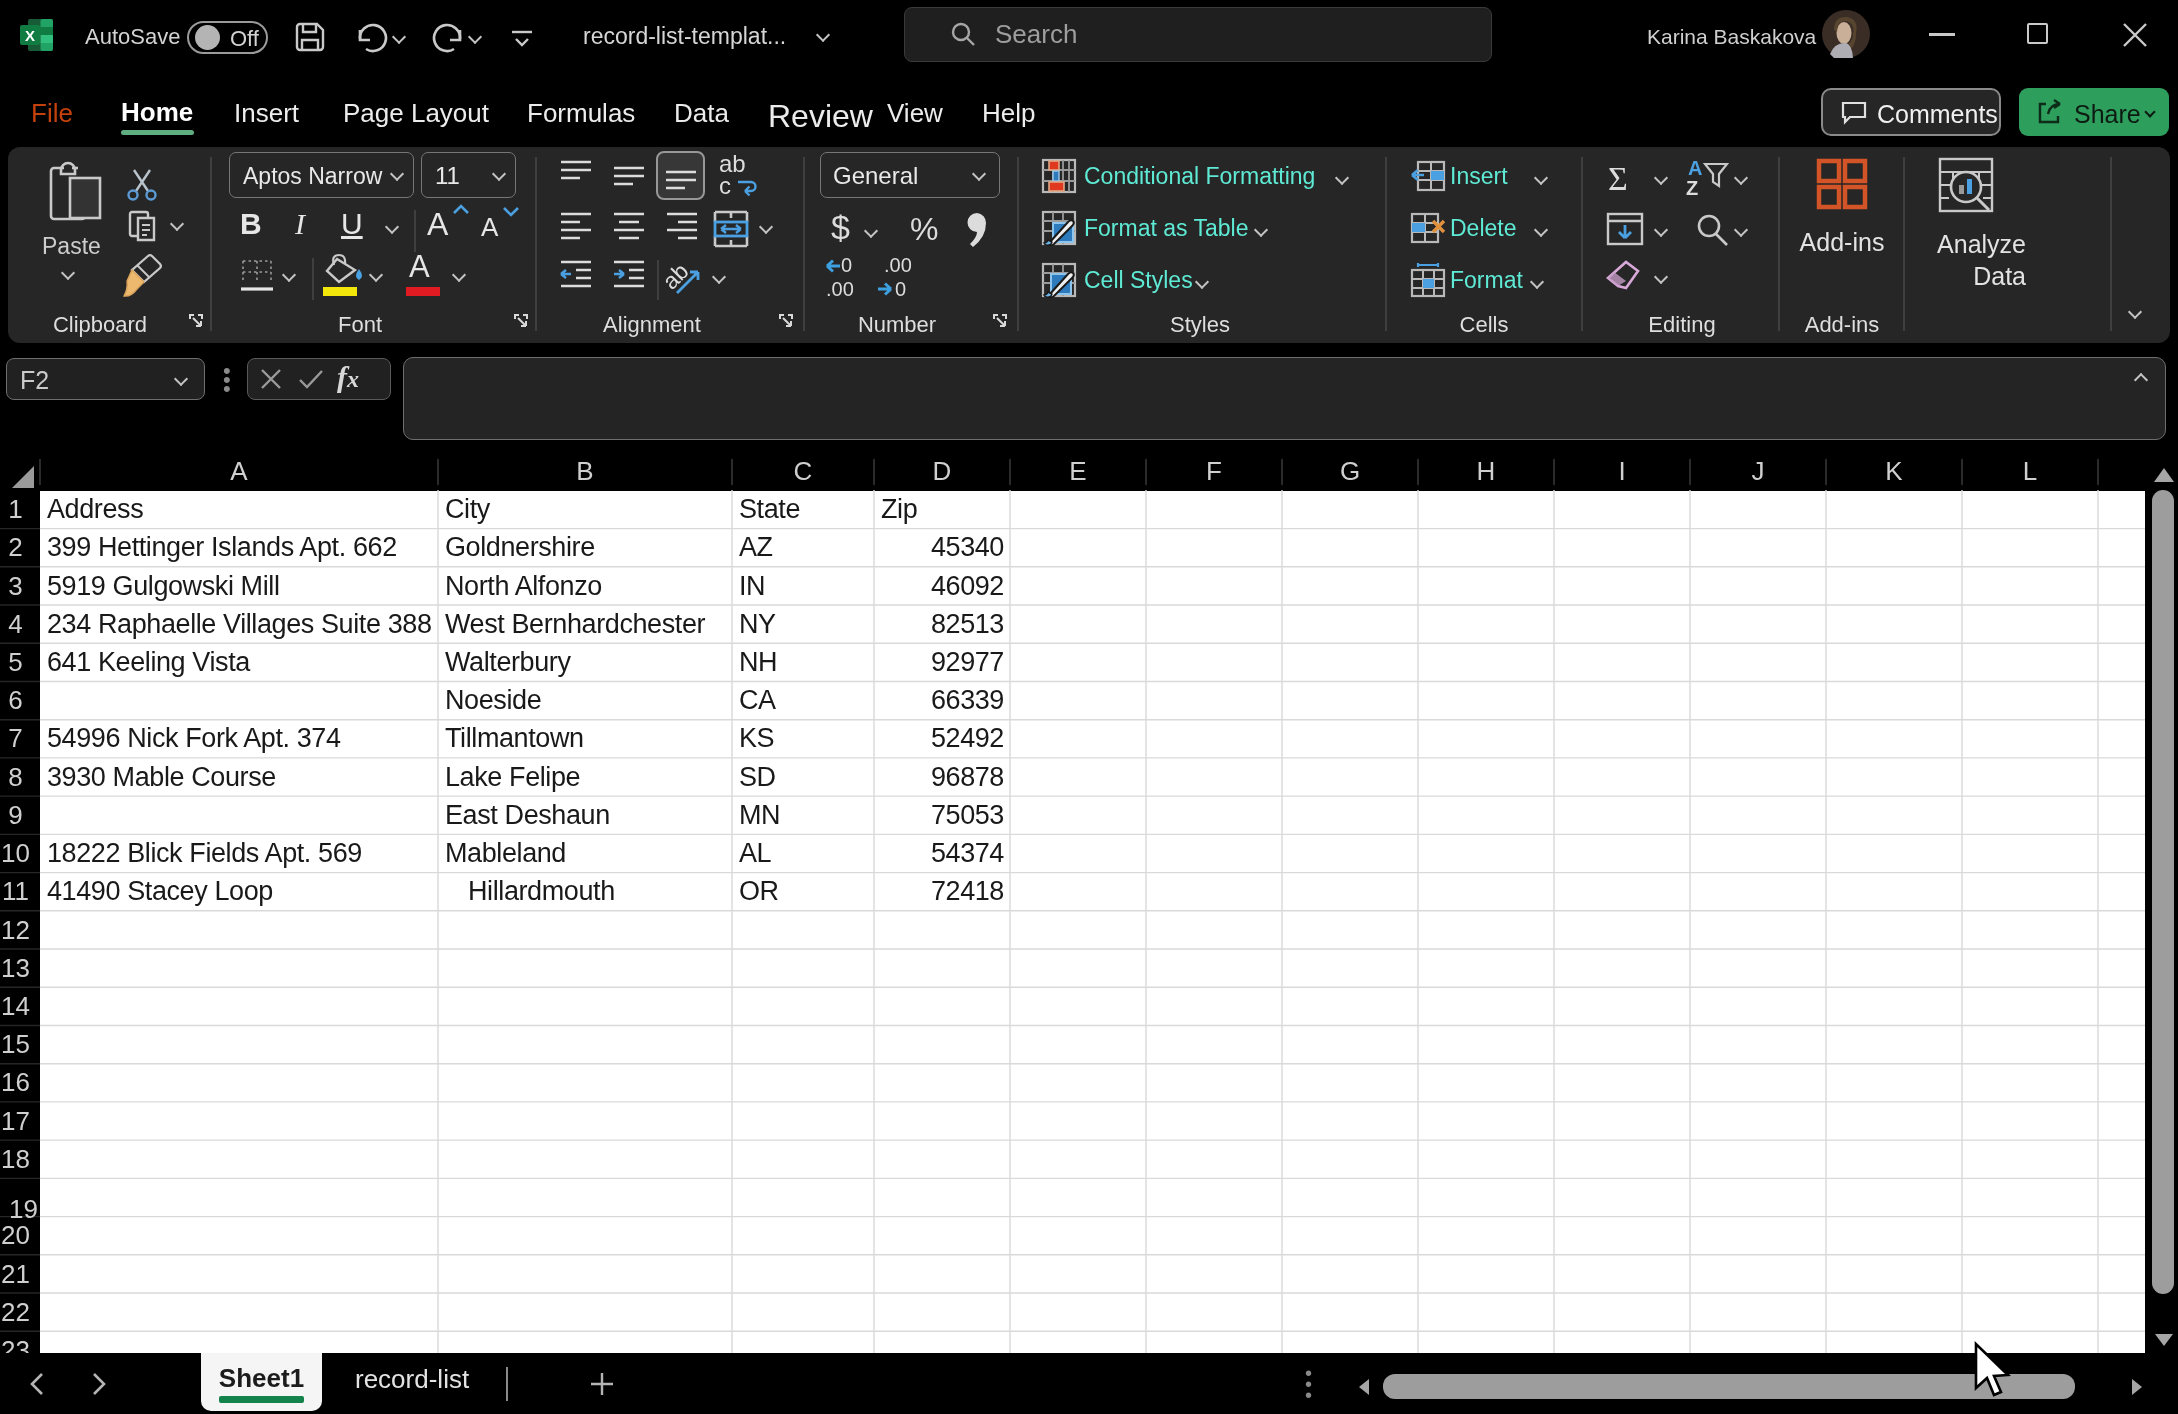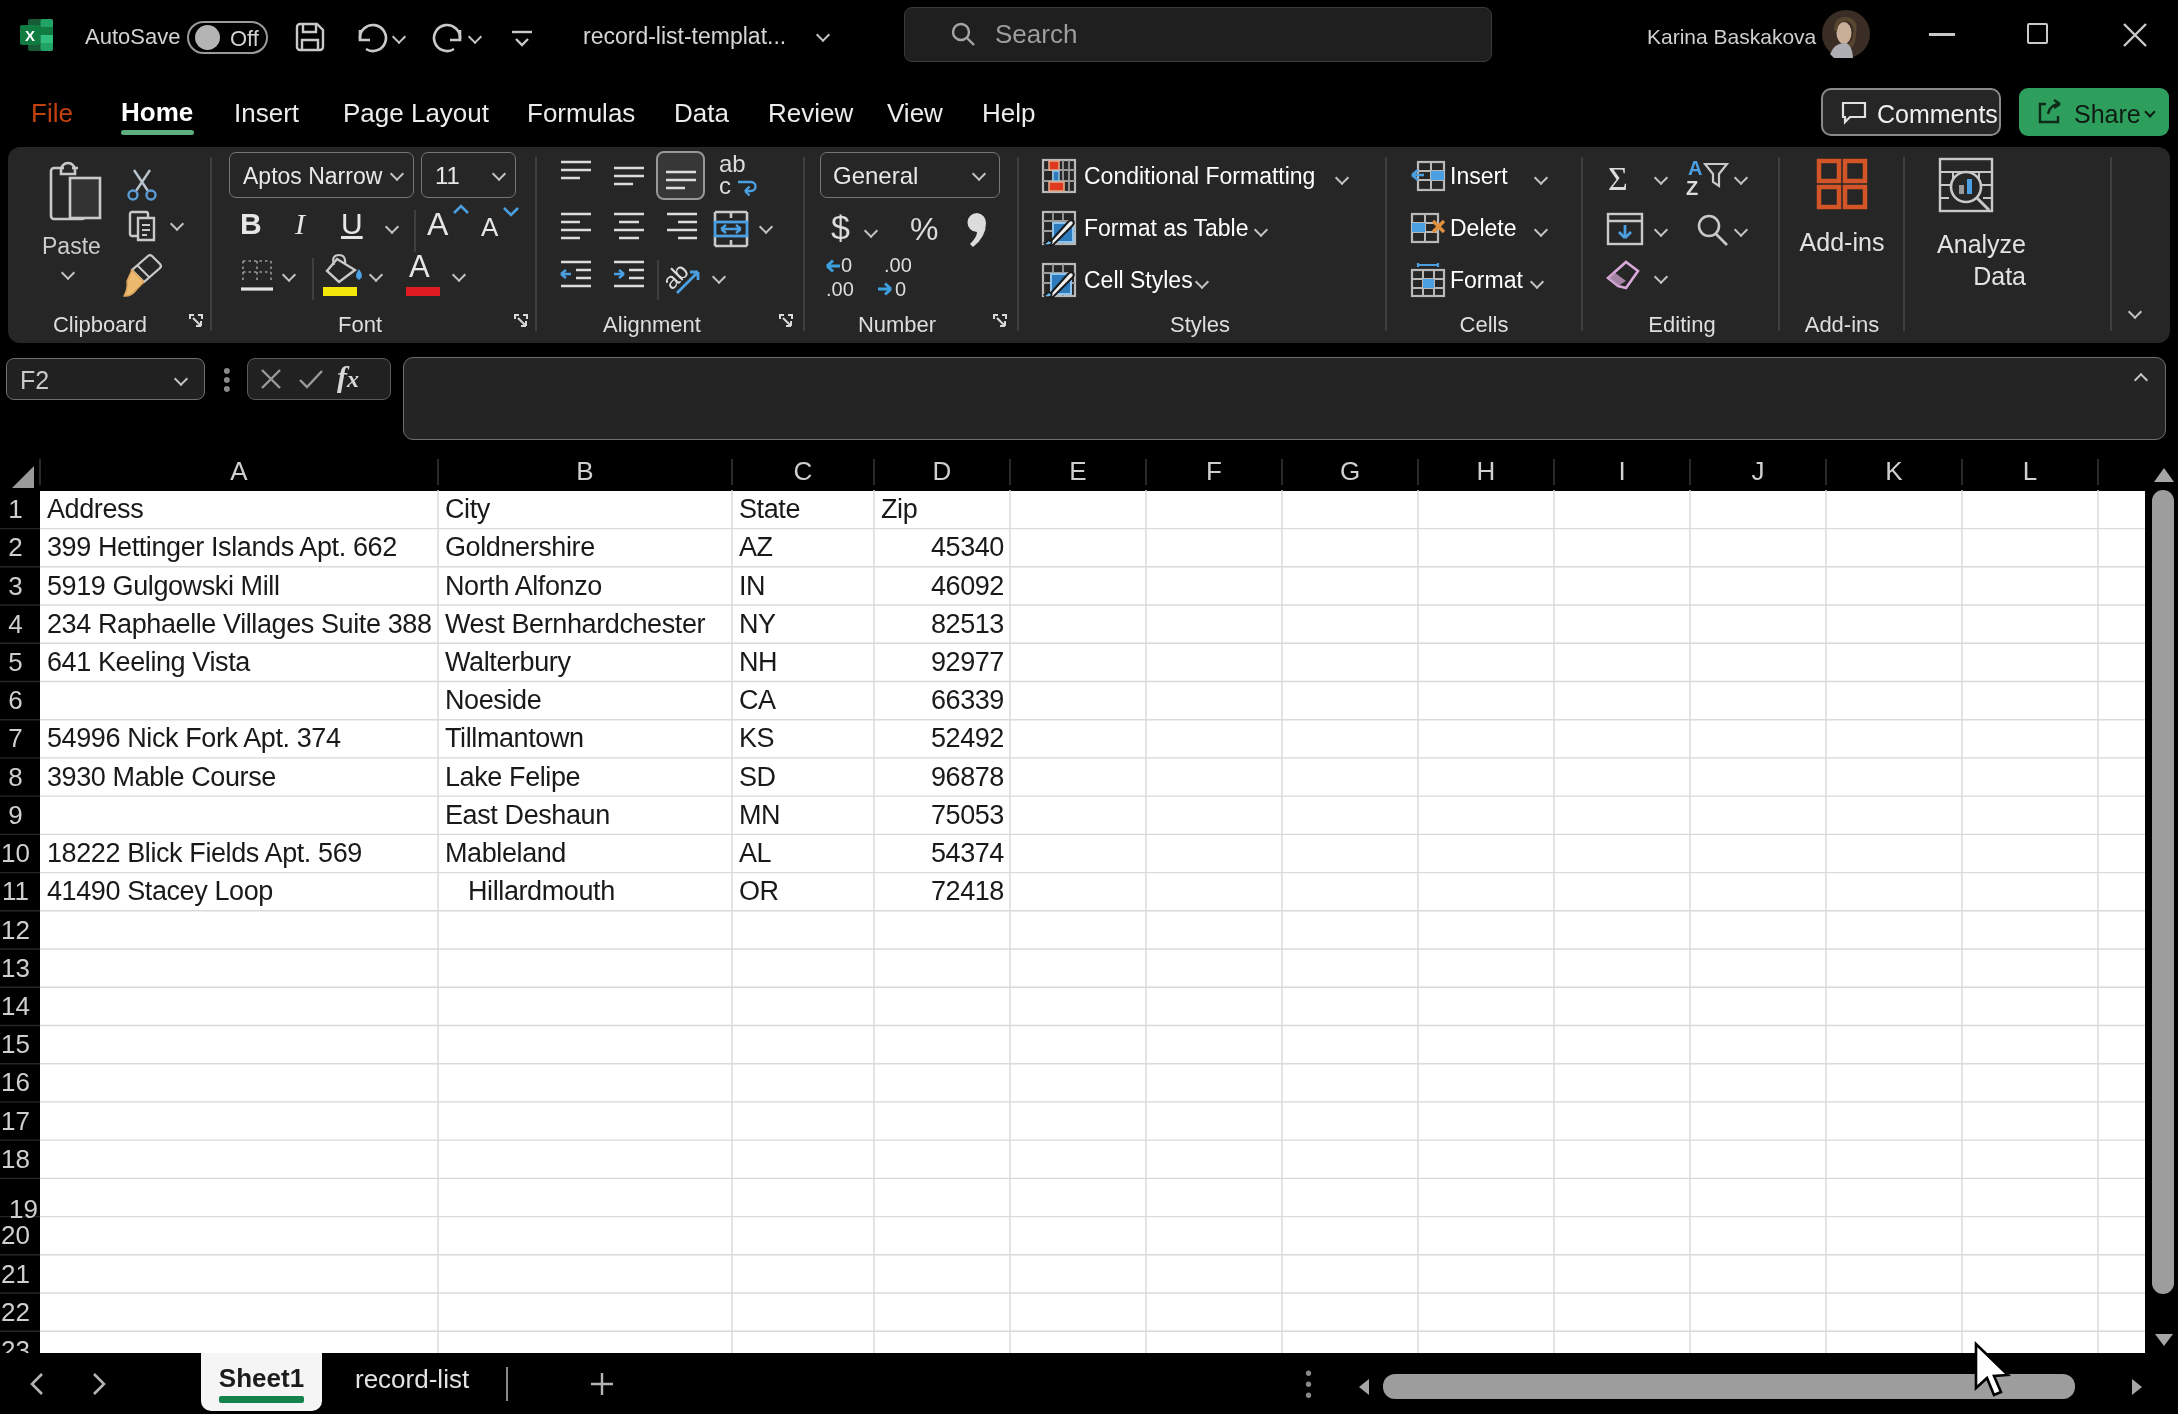--- a/index.html
+++ b/index.html
@@ -8,21 +8,21 @@
          font-family:"Liberation Sans", sans-serif; overflow:hidden; }
   .abs { position:absolute; }
   .chv { position:absolute; width:10px; height:10px;
          border-right:2.4px solid #c4c4c4; border-bottom:2.4px solid #c4c4c4;
          transform:rotate(45deg); }
   .chvup { position:absolute; width:10px; height:10px;
          border-right:2.4px solid #c4c4c4; border-bottom:2.4px solid #c4c4c4;
          transform:rotate(-135deg); }
   .vline { position:absolute; width:1.5px; background:#3f3f3f; }
   .glabel { position:absolute; color:#dedede; font-size:22px; text-align:center; }
-  .rbtxt { position:absolute; color:#ffffff; font-size:23px; }
+  .rbtxt { position:absolute; color:#5eead4; font-size:23px; }
   .combo { position:absolute; border:1.6px solid #767676; border-radius:7px; background:#262626; }
   .launch { position:absolute; width:17px; height:17px; }
   .colhdr { position:absolute; top:453px; height:37px; color:#cfcfcf; font-size:26px;
             text-align:center; line-height:37px; }
   .rowhdr { position:absolute; left:0; width:31px; color:#cfcfcf; font-size:26px;
             text-align:center; }
   .cell { position:absolute; color:#191919; font-size:27px; height:38px; line-height:38px;
           white-space:nowrap; letter-spacing:-0.4px; }
 </style>
 </head>
@@ -91,21 +91,21 @@
     <path d="M3 3 L25 25 M25 3 L3 25" stroke="#c9c9c9" stroke-width="2.4"></path>
   </svg>
 
   <div class="abs" style="left:31px;top:98px;color:#c2410c;font-size:26px;">File</div>
   <div class="abs" style="left:121px;top:97px;color:#ffffff;font-size:26px;font-weight:bold;">Home</div>
   <div class="abs" style="left:121px;top:130px;width:73px;height:5px;background:#5fae7f;border-radius:3px;"></div>
   <div class="abs" style="left:234px;top:98px;color:#ececec;font-size:26px;">Insert</div>
   <div class="abs" style="left:343px;top:98px;color:#ececec;font-size:26px;">Page Layout</div>
   <div class="abs" style="left:527px;top:98px;color:#ececec;font-size:26px;">Formulas</div>
   <div class="abs" style="left:674px;top:98px;color:#ececec;font-size:26px;">Data</div>
-  <div class="abs" style="left:768px;top:98px;color:#ececec;font-size:26px;">Review</div>
+  <div class="abs" style="left:768px;top:98px;color:#ececec;font-size:32px;">Review</div>
   <div class="abs" style="left:887px;top:98px;color:#ececec;font-size:26px;">View</div>
   <div class="abs" style="left:982px;top:98px;color:#ececec;font-size:26px;">Help</div>
 
   <div class="abs" style="left:1821px;top:88px;width:180px;height:48px;background:#262626;border:2px solid #8a8a8a;border-radius:10px;"></div>
   <svg class="abs" style="left:1840px;top:100px;" width="28" height="26" viewBox="0 0 28 26">
     <path d="M3 3 H25 V17 H10 L5 22 V17 H3 Z" fill="none" stroke="#e0e0e0" stroke-width="2.2"></path>
   </svg>
   <div class="abs" style="left:1877px;top:100px;color:#f0f0f0;font-size:25px;">Comments</div>
 
   <div class="abs" style="left:2019px;top:88px;width:150px;height:48px;background:#2e9e5c;border-radius:9px;"></div>

